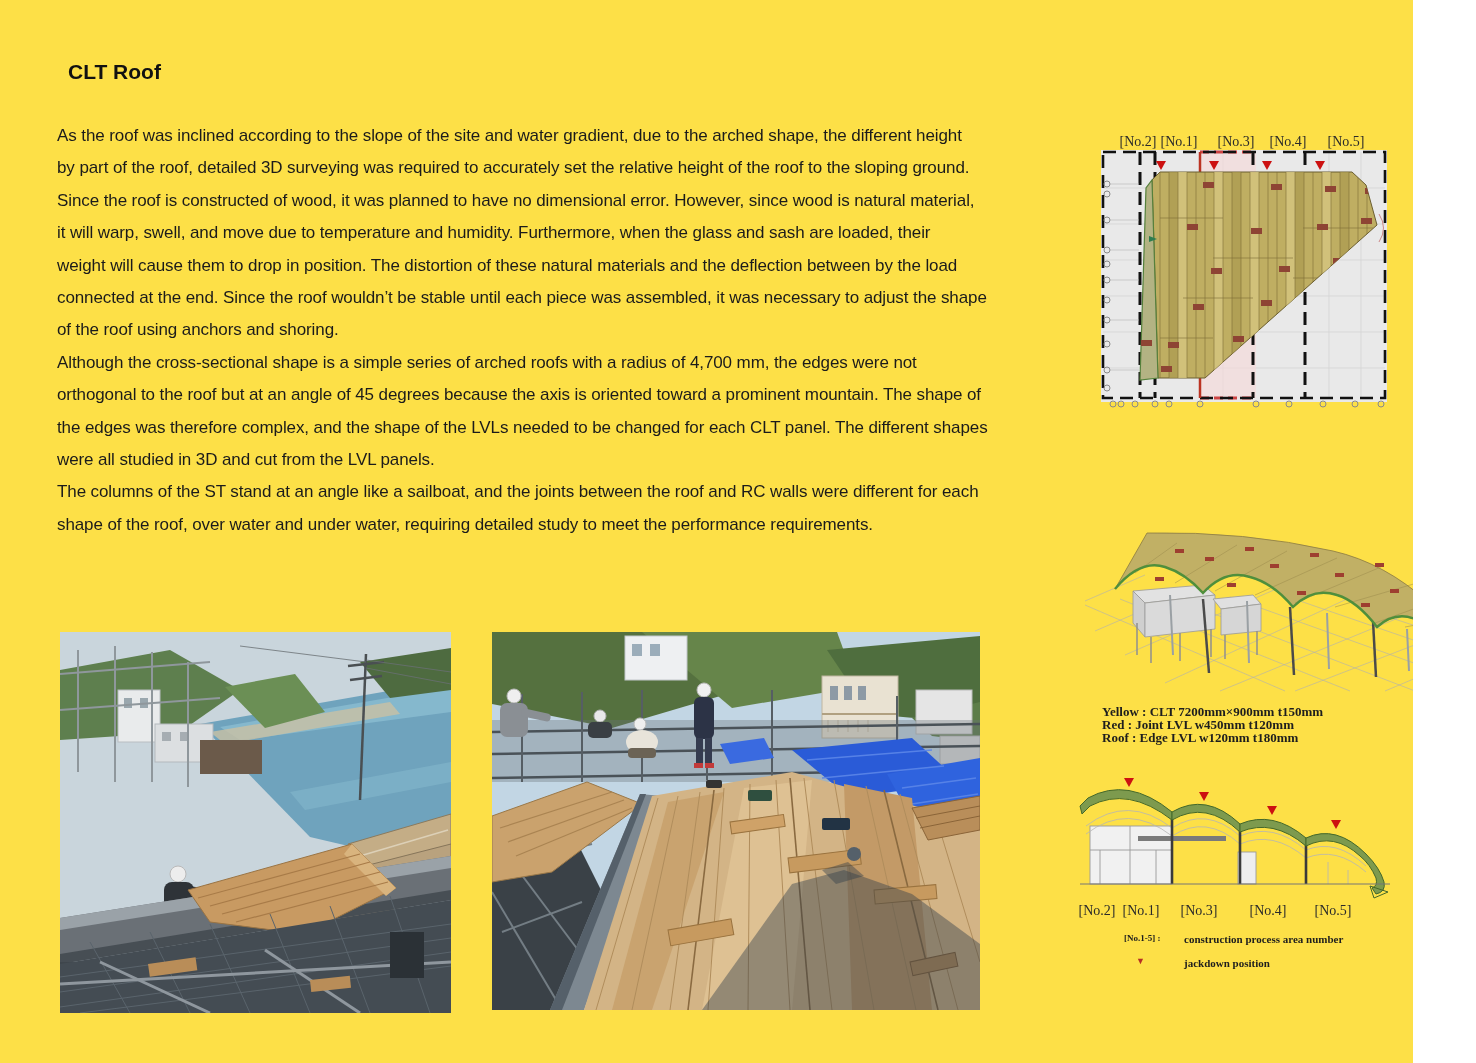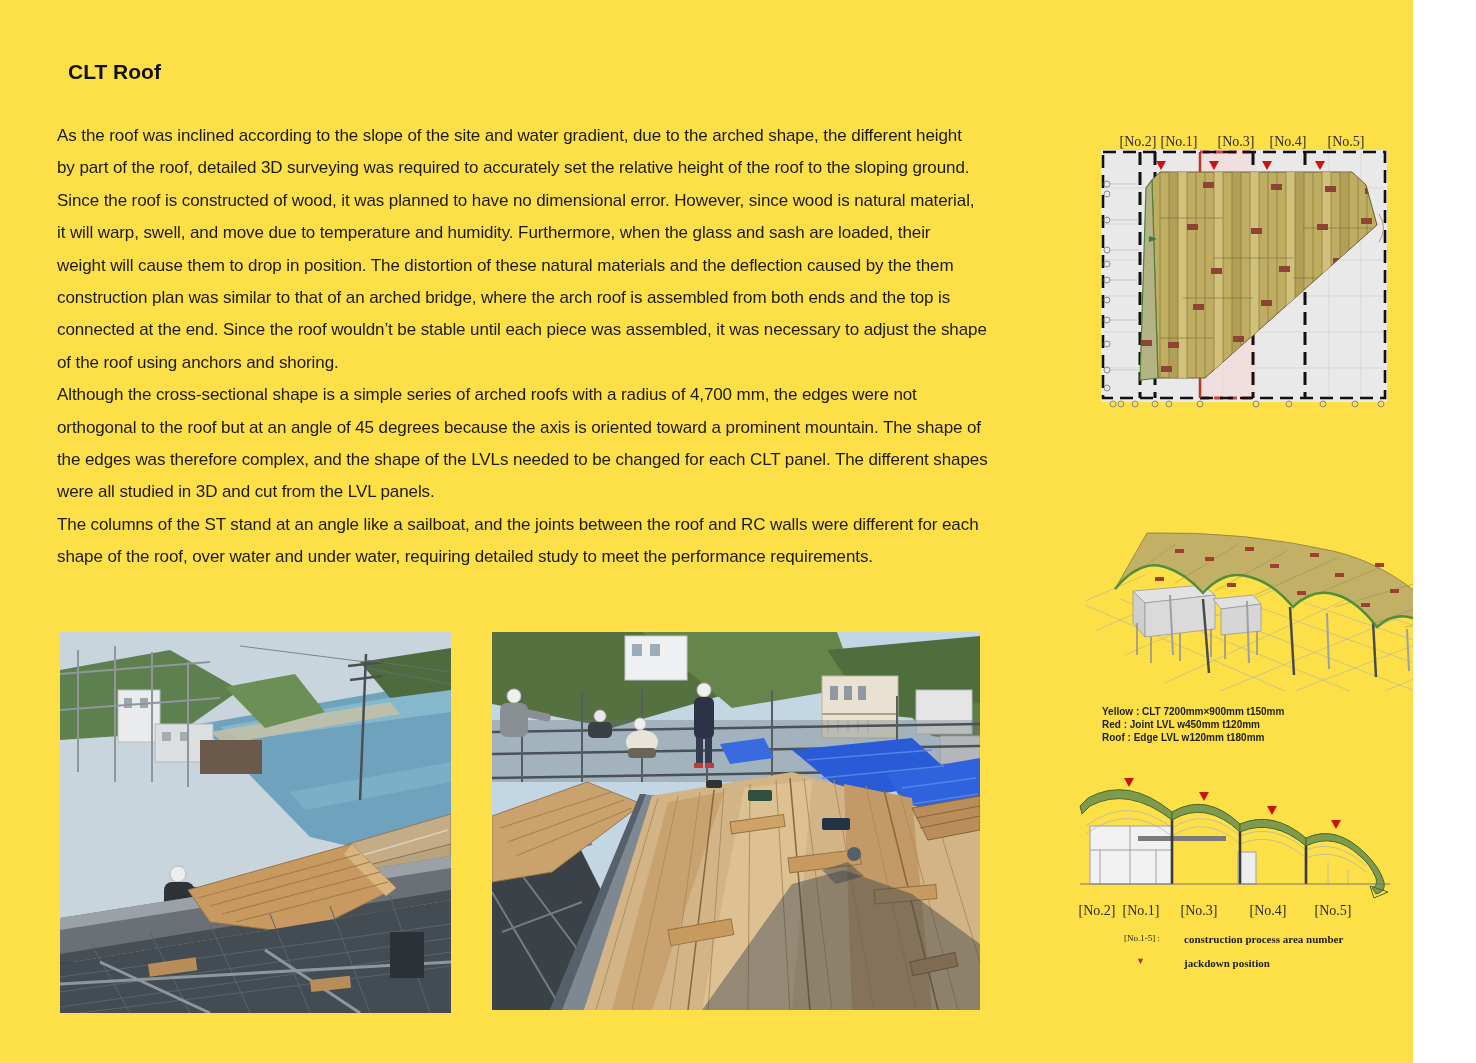--- a/index.html
+++ b/index.html
@@ -6,40 +6,39 @@
   .page{position:relative;width:1413px;height:1063px;background:#fde047;overflow:hidden;
         font-family:"Liberation Sans",sans-serif;color:#1b1b1b;}
   .title{position:absolute;left:68px;top:60px;font-size:21px;font-weight:700;color:#111;}
   .textcol{position:absolute;left:57px;top:120px;width:920px;}
   .tline{height:32.4px;line-height:32.4px;font-size:17px;white-space:nowrap;letter-spacing:-0.1px;}
   .photo{position:absolute;overflow:hidden;background:#cfd8de;}
   .photo svg{display:block;}
   .diag{position:absolute;}
   .dlabel{position:absolute;font-family:"Liberation Serif",serif;font-size:14px;color:#2a2a2a;
           transform:translateX(-50%);white-space:nowrap;}
-  .caption{position:absolute;left:1102px;top:706px;font-family:Liberation Sans, sans-serif;
-           font-size:10px;font-weight:700;line-height:12.8px;color:#1e1e1e;white-space:nowrap;}
-  .legend-sym{position:absolute;font-family:"Liberation Serif",serif;font-size:9px;font-weight:400;color:#1e1e1e;white-space:nowrap;}
+  .caption{position:absolute;left:1102px;top:706px;font-family:Liberation Serif, serif;
+           font-size:13px;font-weight:700;line-height:12.8px;color:#1e1e1e;white-space:nowrap;}
+  .legend-sym{position:absolute;font-family:"Liberation Serif",serif;font-size:9px;font-weight:700;color:#1e1e1e;white-space:nowrap;}
   .legend-txt{position:absolute;font-family:Liberation Serif, serif;font-size:11px;font-weight:700;color:#1e1e1e;white-space:nowrap;}
   .tri{color:#b62f24;font-size:9px;}
 </style>
 </head>
 <body>
 
 <div class="page">
 
   <div class="title">CLT Roof</div>
 
   <div class="textcol" id="textcol">
       <div class="tline">As the roof was inclined according to the slope of the site and water gradient, due to the arched shape, the different height</div>
       <div class="tline">by part of the roof, detailed 3D surveying was required to accurately set the relative height of the roof to the sloping ground.</div>
       <div class="tline">Since the roof is constructed of wood, it was planned to have no dimensional error. However, since wood is natural material,</div>
       <div class="tline">it will warp, swell, and move due to temperature and humidity. Furthermore, when the glass and sash are loaded, their</div>
-      <div class="tline">weight will cause them to drop in position. The distortion of these natural materials and the deflection caused by the them</div>
-      <div class="tline">construction plan was similar to that of an arched bridge, where the arch roof is assembled from both ends and the top is</div>
+      <div class="tline">weight will cause them to drop in position. The distortion of these natural materials and the deflection between by the load</div>
       <div class="tline">connected at the end. Since the roof wouldn’t be stable until each piece was assembled, it was necessary to adjust the shape</div>
       <div class="tline">of the roof using anchors and shoring.</div>
       <div class="tline">Although the cross-sectional shape is a simple series of arched roofs with a radius of 4,700 mm, the edges were not</div>
       <div class="tline">orthogonal to the roof but at an angle of 45 degrees because the axis is oriented toward a prominent mountain. The shape of</div>
       <div class="tline">the edges was therefore complex, and the shape of the LVLs needed to be changed for each CLT panel. The different shapes</div>
       <div class="tline">were all studied in 3D and cut from the LVL panels.</div>
       <div class="tline">The columns of the ST stand at an angle like a sailboat, and the joints between the roof and RC walls were different for each</div>
       <div class="tline">shape of the roof, over water and under water, requiring detailed study to meet the performance requirements.</div>
     </div>
 

